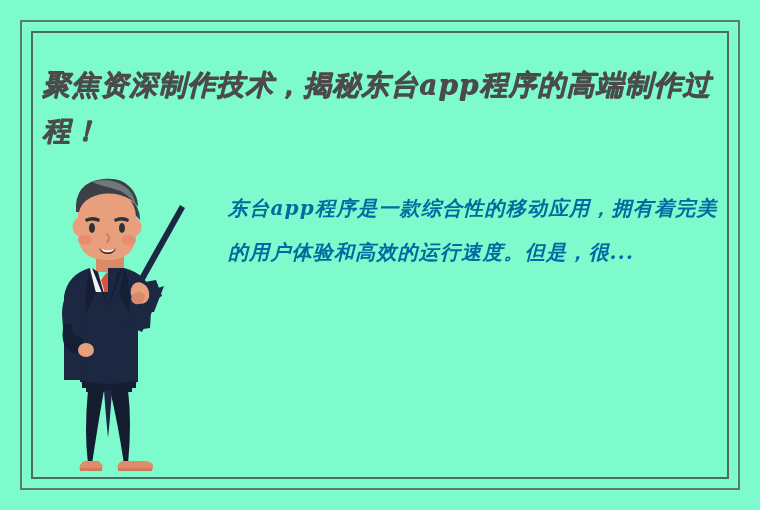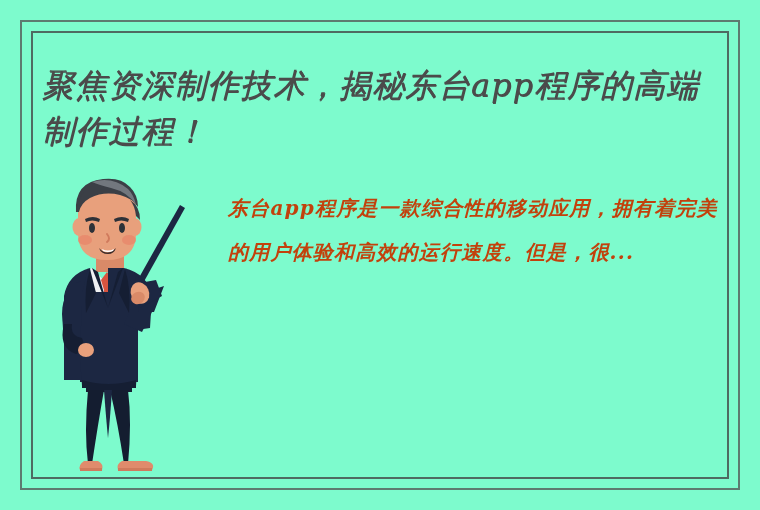--- a/index.html
+++ b/index.html
@@ -44,36 +44,36 @@
   }
 
   
   .headline {
     position: absolute;
     left: 42px;
     top: 62px;
     width: 676px;
     color: #4b4b4b;
     font-family: "DejaVu Serif", "Liberation Serif", serif;
-    font-size: 32px;
-    font-weight: 400;
+    font-size: 28px;
+    font-weight: 700;
     font-style: italic;
     line-height: 46px;
     letter-spacing: 1px;
     white-space: pre-wrap;
     text-shadow: 0.5px 0.5px 0 #4b4b4b;
   }
 
   
   .body-copy {
     position: absolute;
     left: 228px;
     top: 186px;
     width: 492px;
-    color: #c2410c;
+    color: #0369a1;
     font-family: "DejaVu Serif", "Liberation Serif", serif;
     font-size: 20px;
     font-weight: 700;
     font-style: italic;
     line-height: 44px;
     letter-spacing: 1.2px;
   }
 
   
   .illustration {

